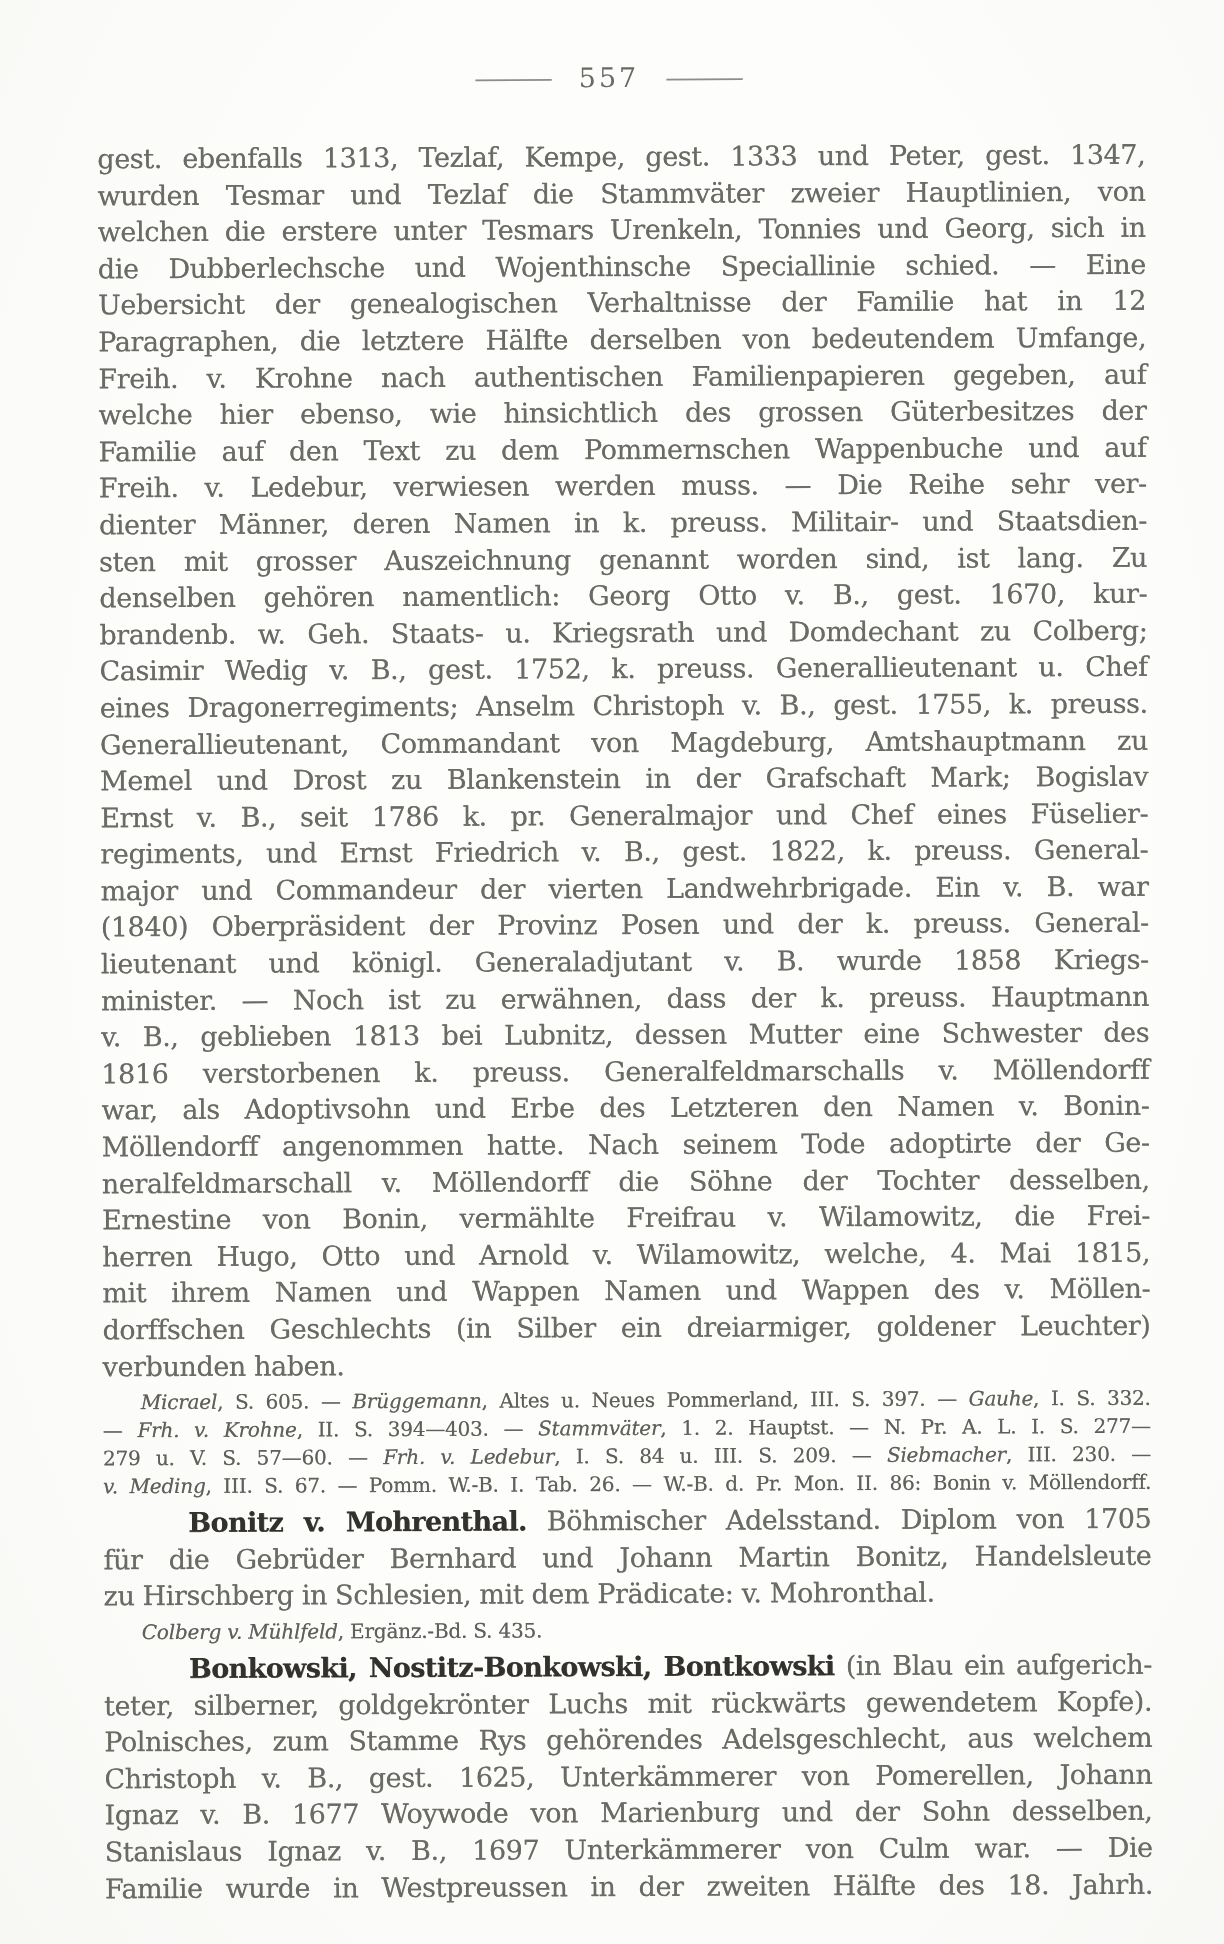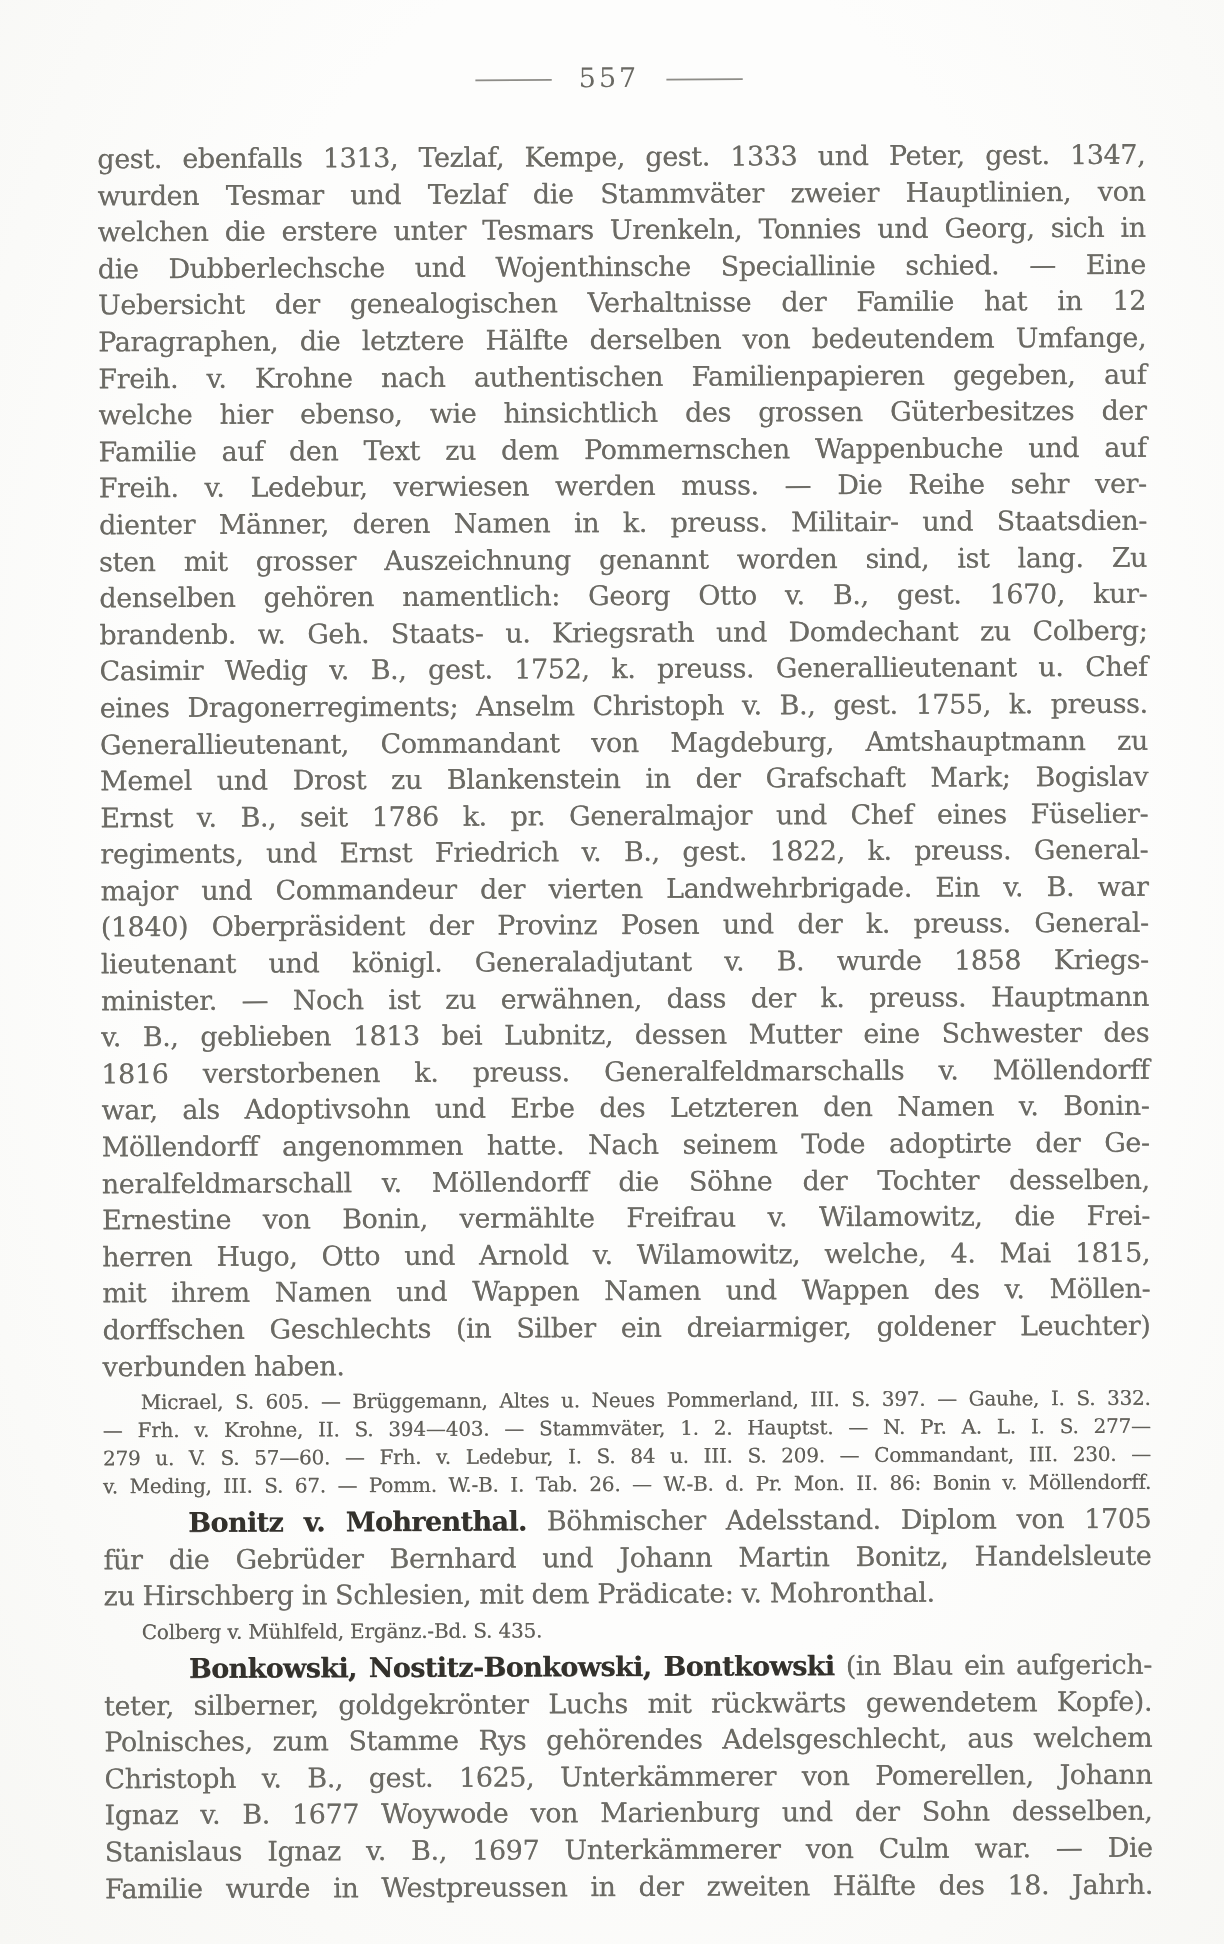--- a/index.html
+++ b/index.html
@@ -63,21 +63,21 @@
   }
   .line.flush { text-align-last: left; }
   .para.body .line.indent { text-indent: 85px; }
   .para.cite .line.indent { text-indent: 38px; }
   .bold {
     font-weight: bold;
     color: #33312c;
     letter-spacing: -0.6px;
     text-shadow: 0.3px 0.3px 0.5px rgba(40,38,34,0.6);
   }
-  .ital { }
+  .ital { font-style: italic; }
 </style>
 </head>
 <body>
 
 <div class="page">
   <div class="sheet">
     <div class="running-head">
       <span class="rule">—</span>
       <span class="folio">557</span>
       <span class="rule">—</span>
@@ -115,21 +115,21 @@
           <div class="line"><span>neralfeldmarschall v. Möllendorff die Söhne der Tochter desselben,</span></div>
           <div class="line"><span>Ernestine von Bonin, vermählte Freifrau v. Wilamowitz, die Frei-</span></div>
           <div class="line"><span>herren Hugo, Otto und Arnold v. Wilamowitz, welche, 4. Mai 1815,</span></div>
           <div class="line"><span>mit ihrem Namen und Wappen Namen und Wappen des v. Möllen-</span></div>
           <div class="line"><span>dorffschen Geschlechts (in Silber ein dreiarmiger, goldener Leuchter)</span></div>
           <div class="line flush"><span>verbunden haben.</span></div>
         </div>
         <div class="para cite">
           <div class="line indent"><span class="ital">Micrael</span><span>, S. 605. — </span><span class="ital">Brüggemann</span><span>, Altes u. Neues Pommerland, III. S. 397. — </span><span class="ital">Gauhe</span><span>, I. S. 332.</span></div>
           <div class="line"><span>— </span><span class="ital">Frh. v. Krohne</span><span>, II. S. 394—403. — </span><span class="ital">Stammväter</span><span>, 1. 2. Hauptst. — N. Pr. A. L. I. S. 277—</span></div>
-          <div class="line"><span>279 u. V. S. 57—60. — </span><span class="ital">Frh. v. Ledebur</span><span>, I. S. 84 u. III. S. 209. — </span><span class="ital">Commandant</span><span>, III. 230. —</span></div>
+          <div class="line"><span>279 u. V. S. 57—60. — </span><span class="ital">Frh. v. Ledebur</span><span>, I. S. 84 u. III. S. 209. — </span><span class="ital">Siebmacher</span><span>, III. 230. —</span></div>
           <div class="line"><span class="ital">v. Meding</span><span>, III. S. 67. — Pomm. W.-B. I. Tab. 26. — W.-B. d. Pr. Mon. II. 86: Bonin v. Möllendorff.</span></div>
         </div>
         <div class="para body">
           <div class="line indent"><span class="bold">Bonitz v. Mohrenthal.</span><span>  Böhmischer Adelsstand.  Diplom von 1705</span></div>
           <div class="line"><span>für die Gebrüder Bernhard und Johann Martin Bonitz, Handelsleute</span></div>
           <div class="line flush"><span>zu Hirschberg in Schlesien, mit dem Prädicate: v. Mohronthal.</span></div>
         </div>
         <div class="para cite">
           <div class="line flush indent"><span class="ital">Colberg v. Mühlfeld</span><span>, Ergänz.-Bd. S. 435.</span></div>
         </div>

